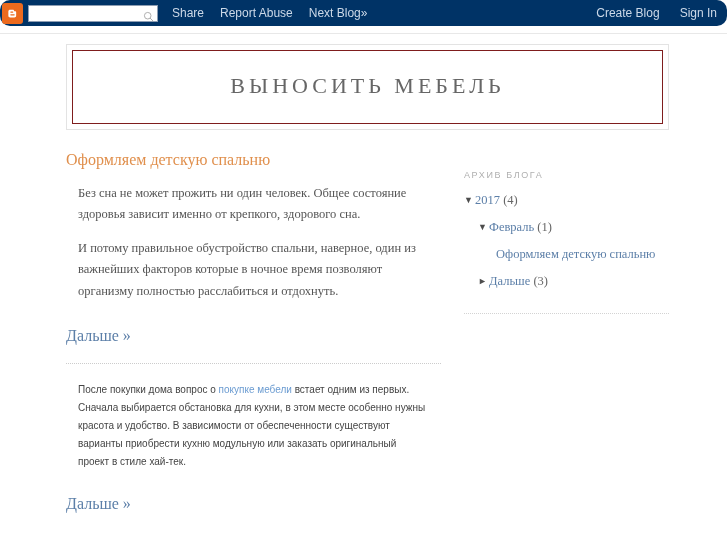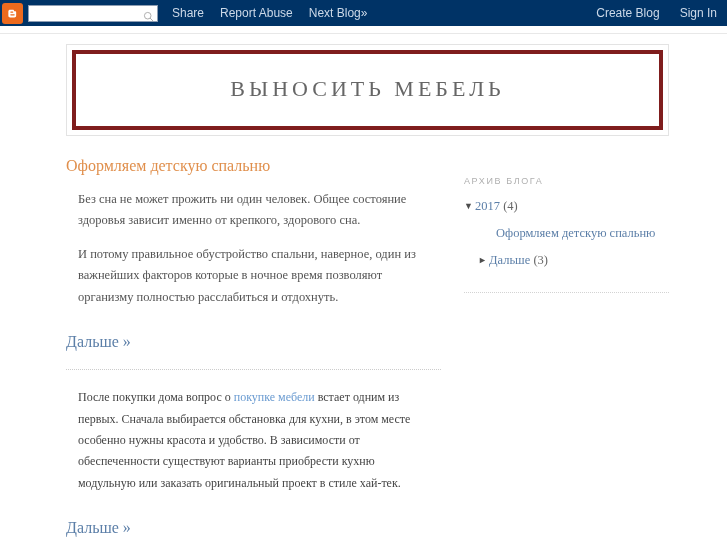--- a/index.html
+++ b/index.html
@@ -17,20 +17,21 @@
 
   
   .navbar {
     height: 26px;
     background: #003366;
     display: flex;
     align-items: center;
     padding: 0 10px 0 0;
     box-sizing: border-box;
     position: relative;
+    border-radius: 10px;
   }
   .nav-logo {
     width: 21px;
     height: 21px;
     margin: 0 5px 0 2px;
     background: #ec6a1e;
     border-radius: 3px;
     display: flex;
     align-items: center;
     justify-content: center;
@@ -92,21 +93,21 @@
   }
 
   
   .header-outer {
     margin: 10px 58px 0 66px;
     border: 1px solid #e3e3e3;
     padding: 5px;
     background: #ffffff;
   }
   .header-inner {
-    border: 4px solid #7f1d1d;
+    border: 1px solid #7f1d1d;
     padding: 22px 10px 24px;
     text-align: center;
   }
   .blog-title {
     font-family: "Liberation Serif", serif;
     font-size: 22px;
     letter-spacing: 4px;
     color: #666666;
     font-weight: normal;
     margin: 0;
@@ -134,22 +135,22 @@
     line-height: 1.28;
   }
   .post-title a { color: #e08f4c; text-decoration: none; }
   .post-body-serif {
     font-family: "Liberation Serif", serif;
     font-size: 12.5px;
     color: #555555;
     line-height: 1.72;
   }
   .post-body-sans {
-    font-family: Liberation Serif, serif;
-    font-size: 12px;
+    font-family: Liberation Sans, sans-serif;
+    font-size: 10px;
     color: #444444;
     line-height: 1.78;
   }
   .post-body-serif p, .post-body-sans p { margin: 12px; }
   .inline-link { color: #6a9bd1; text-decoration: none; }
   .more-link {
     display: inline-block;
     font-family: "Liberation Serif", serif;
     font-size: 16px;
     color: #5c7fa8;
@@ -273,20 +274,24 @@
     <div class="gutter"></div>
 
     <div class="side-col">
       <div class="side-heading">АРХИВ БЛОГА</div>
 
       <div class="arch-row arch-l1">
         <span class="toggle">▼</span><a href="#">2017</a>
         <span class="arch-count">(4)</span>
       </div>
 
+      <div class="arch-row arch-l2">
+        <span class="toggle">▼</span><a href="#">Февраль</a>
+        <span class="arch-count">(1)</span>
+      </div>
 
       <div class="arch-row arch-l3">
         <a href="#">Оформляем детскую спальню</a>
       </div>
 
       <div class="arch-row arch-l2">
         <span class="toggle">►</span><a href="#">Дальше</a>
         <span class="arch-count">(3)</span>
       </div>
 

